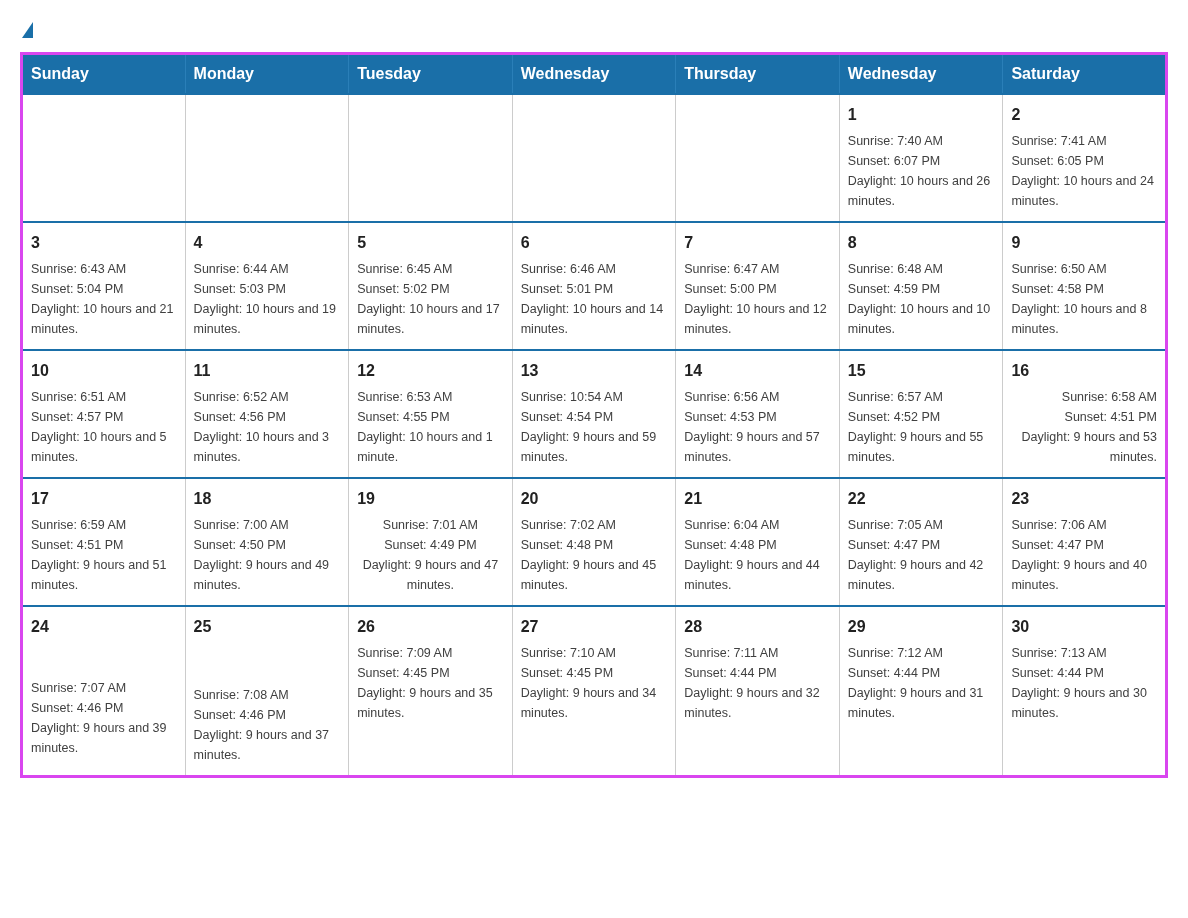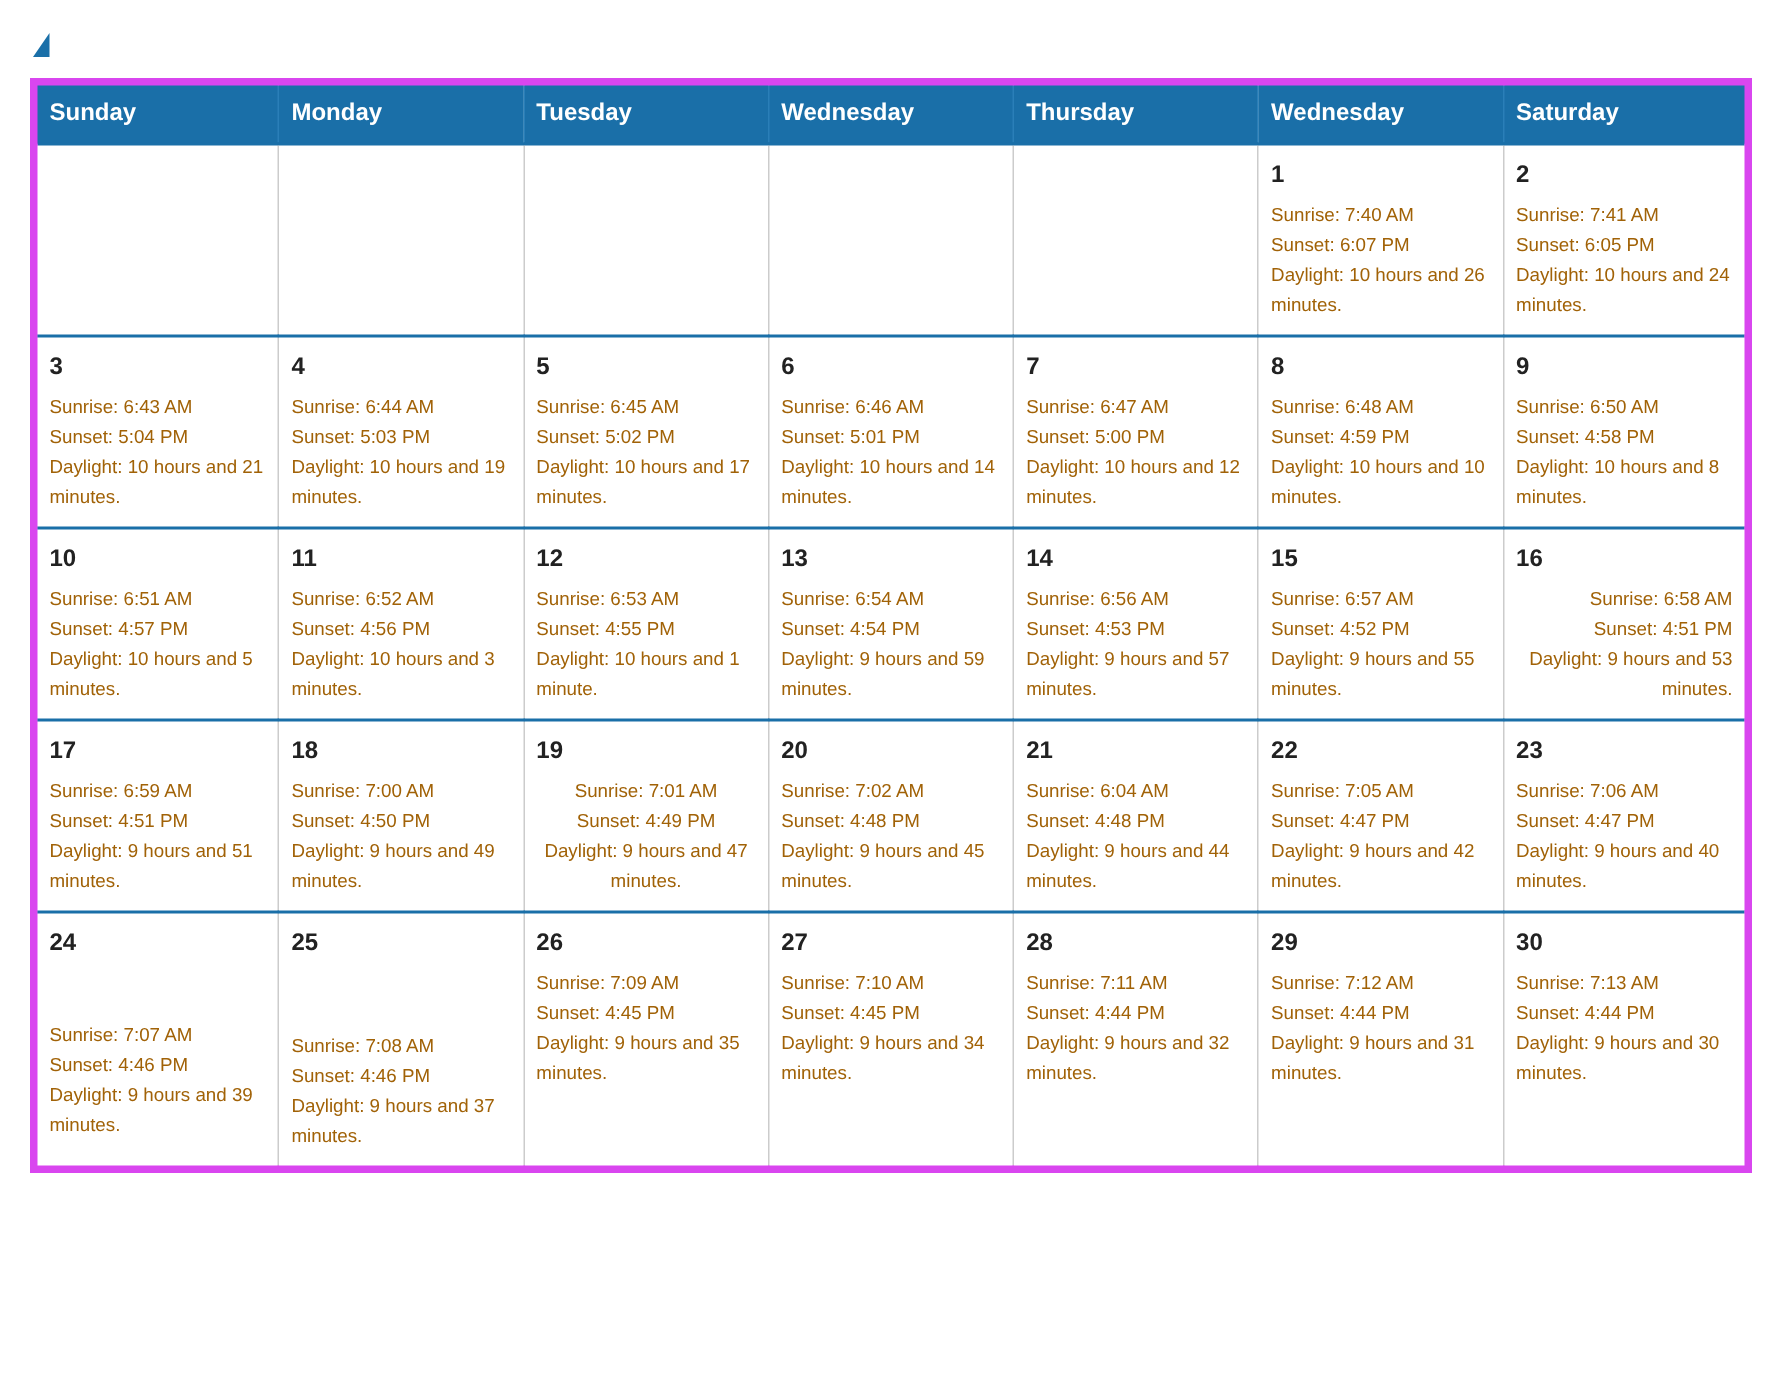--- a/index.html
+++ b/index.html
@@ -31,21 +31,21 @@
       line-height: 1.15;
     }
     .calendar-subtitle {
       font-size: 20px;
       color: #444;
       margin-top: 4px;
     }
     .calendar {
       width: 100%;
       border-collapse: collapse;
-      border: 5px solid #d946ef;
+      border: 3px solid #d946ef;
     }
     .calendar thead tr {
       background-color: #1a6fa8;
     }
     .calendar thead th {
       color: #fff;
       font-size: 16px;
       font-weight: 600;
       padding: 10px 8px;
       text-align: left;
@@ -72,21 +72,21 @@
     }
     .day-number {
       font-size: 16px;
       font-weight: bold;
       color: #222;
       display: block;
       margin-bottom: 4px;
     }
     .day-info {
       font-size: 12.5px;
-      color: #a16207;
+      color: #404040;
       line-height: 1.6;
     }
     .empty-cell {
       background: #fff;
     }
     
     .logo-line1 {
       display: flex;
       align-items: center;
     }
@@ -220,21 +220,21 @@
 Daylight: 10 hours and 3 minutes.</div>
         </td>
         <td>
           <span class="day-number">12</span>
           <div class="day-info" style="white-space: pre-line;">Sunrise: 6:53 AM
 Sunset: 4:55 PM
 Daylight: 10 hours and 1 minute.</div>
         </td>
         <td>
           <span class="day-number">13</span>
-          <div class="day-info" style="white-space: pre-line;">Sunrise: 6:54 AM
+          <div class="day-info" style="white-space: pre-line;">Sunrise: 10:54 AM
 Sunset: 4:54 PM
 Daylight: 9 hours and 59 minutes.</div>
         </td>
         <td>
           <span class="day-number">14</span>
           <div class="day-info" style="white-space: pre-line;">Sunrise: 6:56 AM
 Sunset: 4:53 PM
 Daylight: 9 hours and 57 minutes.</div>
         </td>
         <td>

